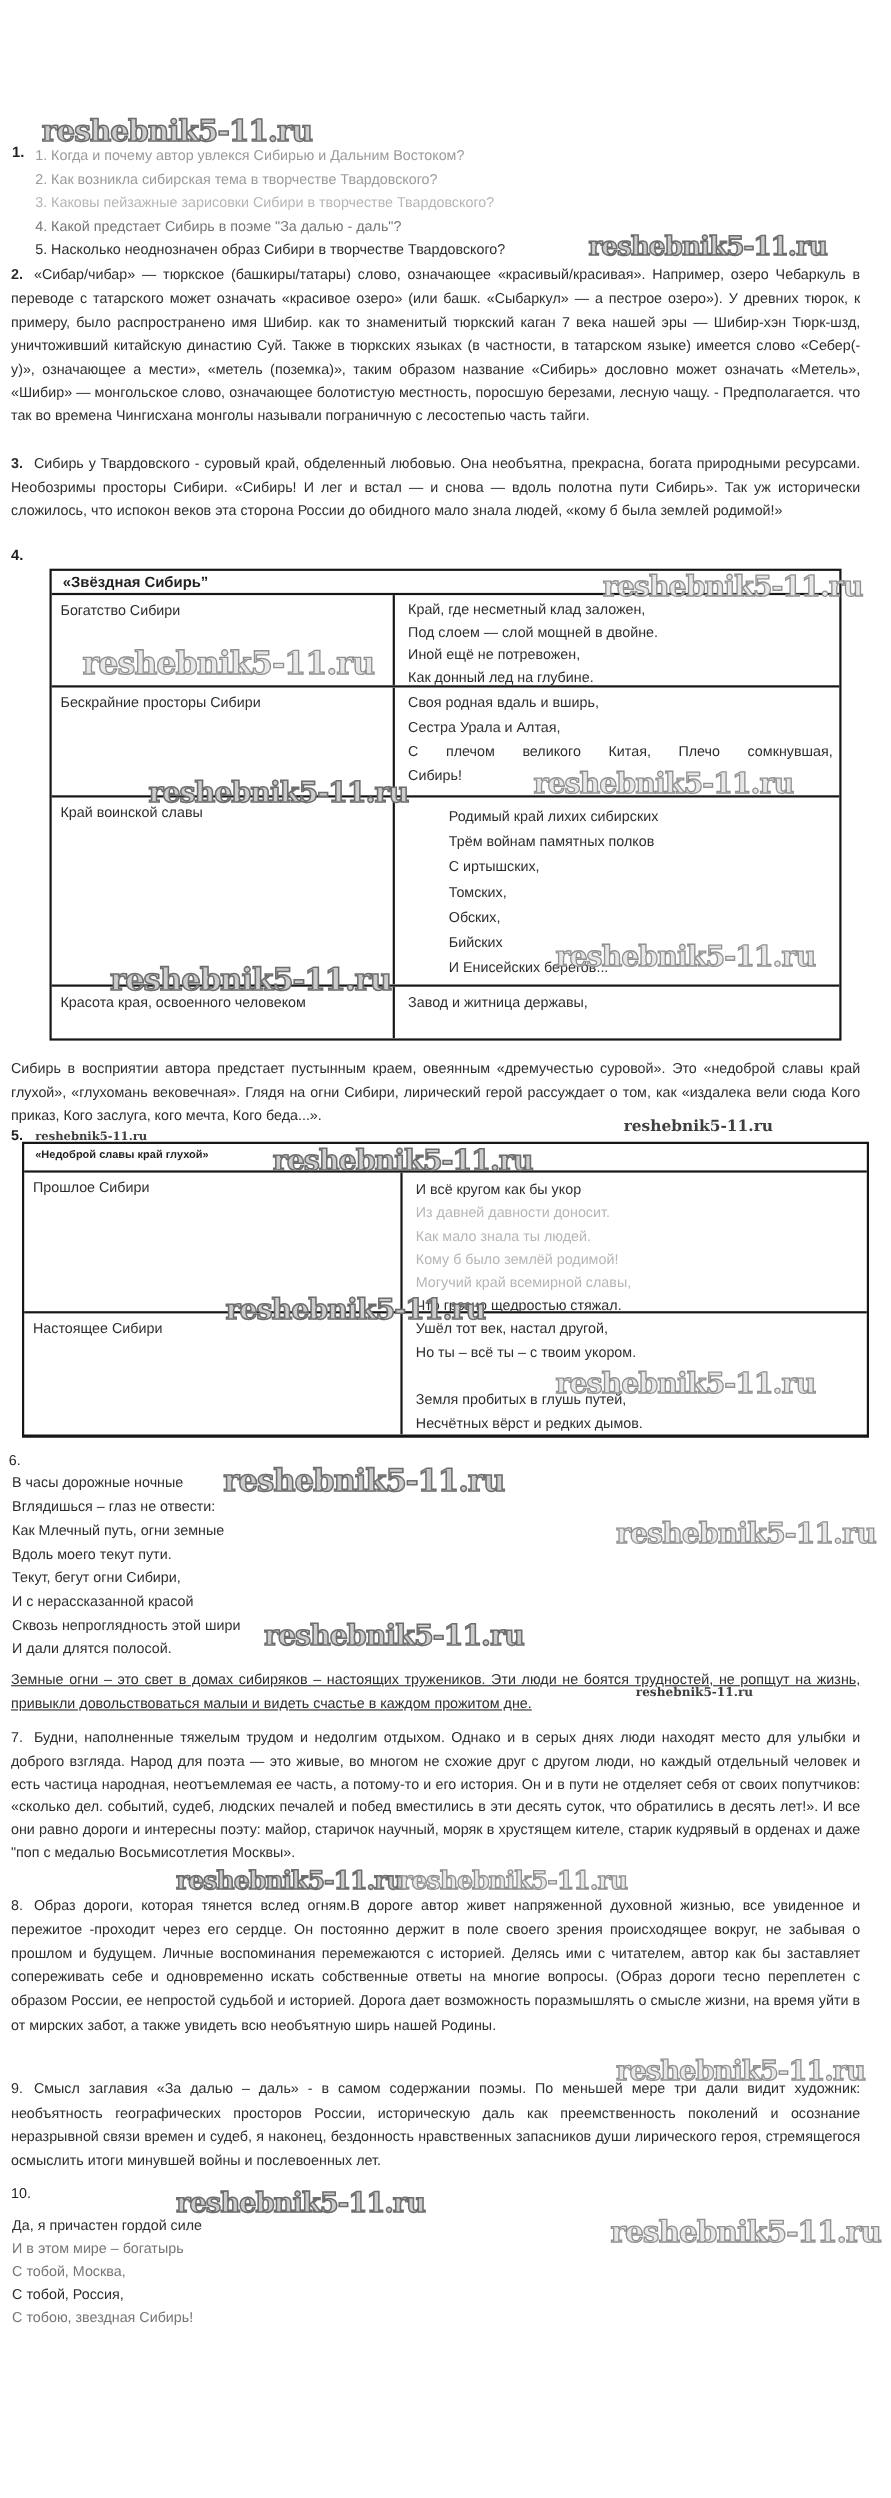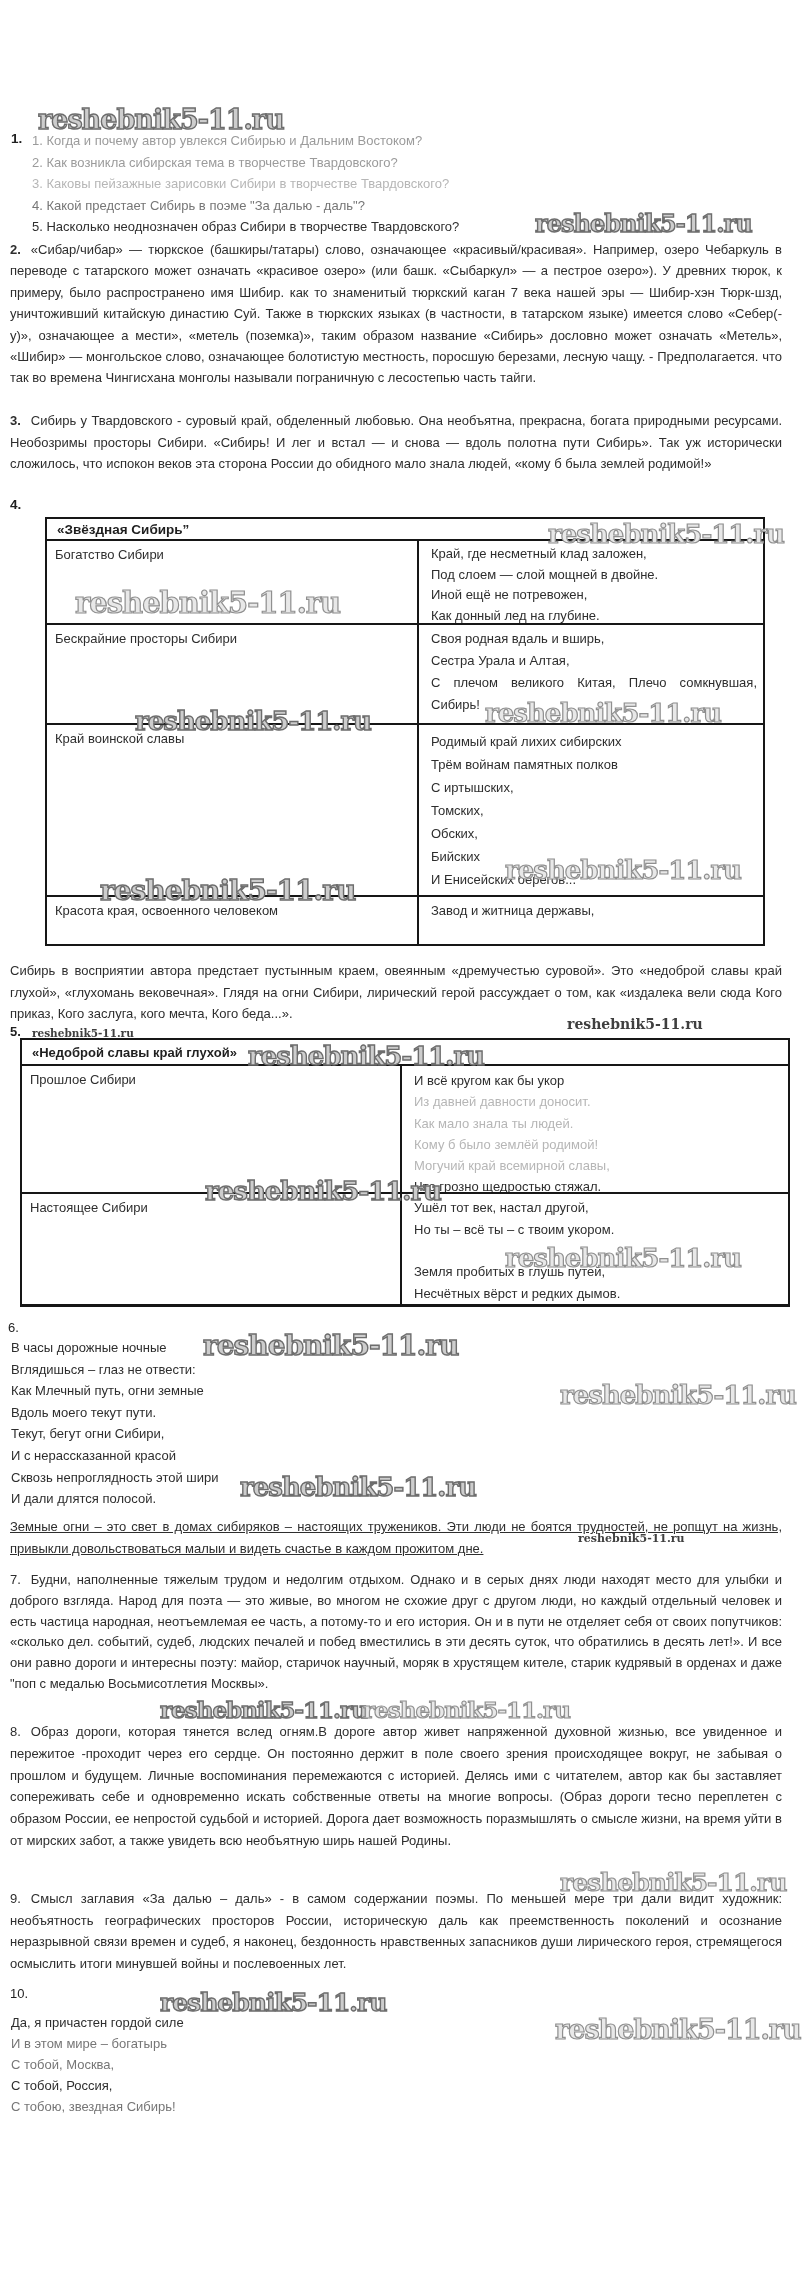--- a/index.html
+++ b/index.html
@@ -17,22 +17,22 @@
   .semi{color:#9b9b9b;}
   .mid{color:#767676;}
   
   .tbl{position:absolute;border:2px solid #161616;background:#fff;box-sizing:border-box;font-size:13px;}
   .th{border-bottom:2px solid #161616;font-weight:bold;padding:3px 10px;box-sizing:border-box;
       color:#1f1f1f;overflow:hidden;}
   .trow{display:flex;border-bottom:2px solid #161616;box-sizing:border-box;overflow:hidden;}
   .trow:last-child{border-bottom:none;}
   .cl{border-right:2px solid #161616;padding:6px 8px;box-sizing:border-box;flex:0 0 auto;}
   .cr{flex:1 1 auto;padding:3px 0 0 12px;box-sizing:border-box;}
-  .t1 .cl{width:372px;}
-  .t2 .cl{width:380px;}
+  .t1 .cl{width:312px;}
+  .t2 .cl{width:344px;}
   .t2{border-bottom-width:3px;}
   .jline{text-align:justify;text-align-last:justify;}
   .spacer{height:21px;}
   
   .wm{position:absolute;font-family:"DejaVu Serif",serif;font-weight:bold;white-space:nowrap;
       color:#cdcdcd;-webkit-text-stroke:1.4px #6d6d6d;letter-spacing:-1px;z-index:5;}
   .wmL{color:#e8e8e8;-webkit-text-stroke:1.2px #909090;}
   .wmS{position:absolute;font-family:"DejaVu Serif",serif;font-weight:bold;white-space:nowrap;
        color:#3f3f3f;z-index:5;}
 </style>
@@ -75,21 +75,21 @@
       <div class="cl">Бескрайние просторы Сибири</div>
       <div class="cr" style="line-height:22px;padding-right:6px;">
         <div>Своя родная вдаль и вширь,</div>
         <div>Сестра Урала и Алтая,</div>
         <div class="jline">С плечом великого Китая, Плечо сомкнувшая,</div>
         <div>Сибирь!</div>
       </div>
     </div>
     <div class="trow" style="height:172px;">
       <div class="cl">Край воинской славы</div>
-      <div class="cr" style="line-height:23px;padding-top:5px;">
+      <div class="cr" style="line-height:23px;padding-top:5px;margin-left:37px;">
         <div>Родимый край лихих сибирских</div>
         <div>Трём войнам памятных полков</div>
         <div>С иртышских,</div>
         <div>Томских,</div>
         <div>Обских,</div>
         <div>Бийских</div>
         <div>И Енисейских берегов...</div>
       </div>
     </div>
     <div class="trow" style="height:47px;justify-content:space-between;">
@@ -97,21 +97,21 @@
       <div class="cr" style="line-height:22px;">
         <div>Завод и житница державы,</div>
       </div>
     </div>
   </div>
 
   <div class="block para" style="top:960px;left:10px;width:772px;line-height:21.5px;">Сибирь в восприятии автора предстает пустынным краем, овеянным «дремучестью суровой». Это «недоброй славы край глухой», «глухомань вековечная». Глядя на огни Сибири, лирический герой рассуждает о том, как «издалека вели сюда Кого приказ, Кого заслуга, кого мечта, Кого беда...».</div>
 
   <div class="qnum" style="top:1024px;left:10px;font-size:13px;">5.</div>
   <div class="tbl t2" style="top:1038px;left:20px;width:770px;">
-    <div class="th" style="height:26px;font-size:13px;padding-top:5px;">«Недоброй славы край глухой»</div>
+    <div class="th" style="height:26px;font-size:10px;padding-top:5px;">«Недоброй славы край глухой»</div>
     <div class="trow" style="height:128px;">
       <div class="cl">Прошлое Сибири</div>
       <div class="cr" style="line-height:21.3px;padding-top:4px;">
         <div>И всё кругом как бы укор</div>
         <div class="faint">Из давней давности доносит.</div>
         <div class="faint">Как мало знала ты людей.</div>
         <div class="faint">Кому б было землёй родимой!</div>
         <div class="faint">Могучий край всемирной славы,</div>
         <div>Что грозно щедростью стяжал.</div>
       </div>

